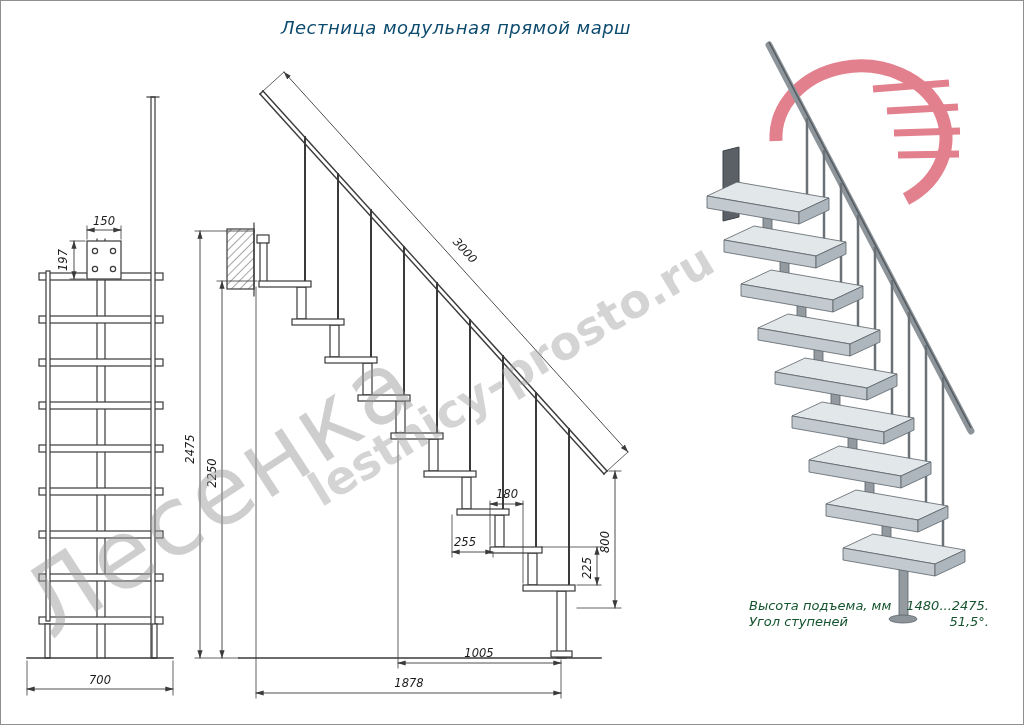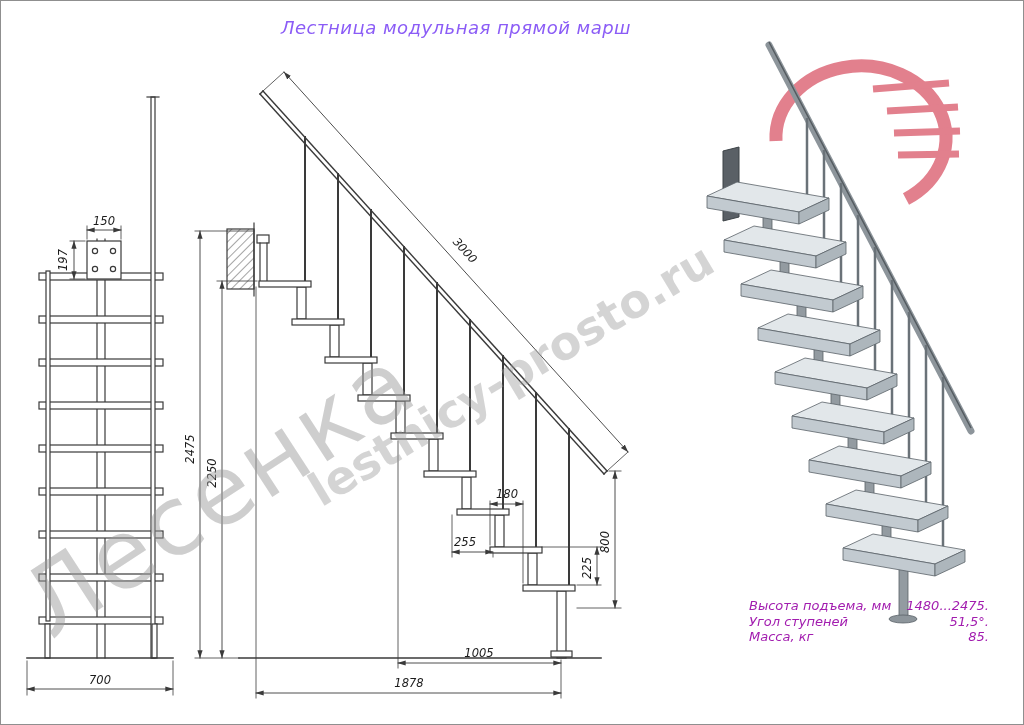--- a/index.html
+++ b/index.html
@@ -1,30 +1,30 @@
 <!DOCTYPE html>
 <html><head>
 <meta charset="utf-8">
 <style>
   * { margin:0; padding:0; box-sizing:border-box; }
   html,body { width:1024px; height:725px; background:#fff; font-family:"DejaVu Sans", sans-serif; }
   .page { position:relative; width:1024px; height:725px; background:#ffffff; border:1px solid #8f8f8f; overflow:hidden; }
   .title { position:absolute; top:16px; left:220px; width:470px; text-align:center;
-           font-style:italic; font-size:18px; color:#8b5cf6; letter-spacing:.5px; }
+           font-style:italic; font-size:18px; color:#0c4a6e; letter-spacing:.5px; }
   svg.drawing { position:absolute; left:0; top:0; }
   .dim { font:italic 11.5px "DejaVu Sans", sans-serif; fill:#1b1b1b; stroke:none; }
   .ext { stroke-width:.8; }
   .dl  { stroke-width:.9; }
   .wm { position:absolute; color:#9b9b9b; pointer-events:none; white-space:nowrap; z-index:6; }
   .wm-large { left:32px; top:556px; font-size:96px; opacity:.48; letter-spacing:3px;
               transform:rotate(-33deg); transform-origin:left center; }
   .wm-site  { left:312px; top:466px; font-size:46px; font-weight:bold; opacity:.42;
               transform:rotate(-31deg); transform-origin:left center; }
   .spec { position:absolute; left:748px; top:597px; width:240px; z-index:4;
-          font-style:italic; font-size:13px; color:#a21caf; }
+          font-style:italic; font-size:13px; color:#14532d; }
   .spec-row { display:flex; justify-content:space-between; line-height:15.5px; }
 </style>
 </head>
 <body>
 
 <div class="page">
 
   <div class="title">Лестница модульная прямой марш</div>
 
   <svg class="drawing" width="1024" height="725" viewBox="0 0 1024 725">
@@ -298,19 +298,15 @@
 
   <div class="spec">
     <div class="spec-row">
       <span>Высота подъема, мм</span>
       <span>1480...2475.</span>
     </div>
     <div class="spec-row">
       <span>Угол ступеней</span>
       <span>51,5°.</span>
     </div>
-    <div class="spec-row">
-      <span>Масса, кг</span>
-      <span>85.</span>
-    </div>
   </div>
 
 </div>
 
 </body></html>

